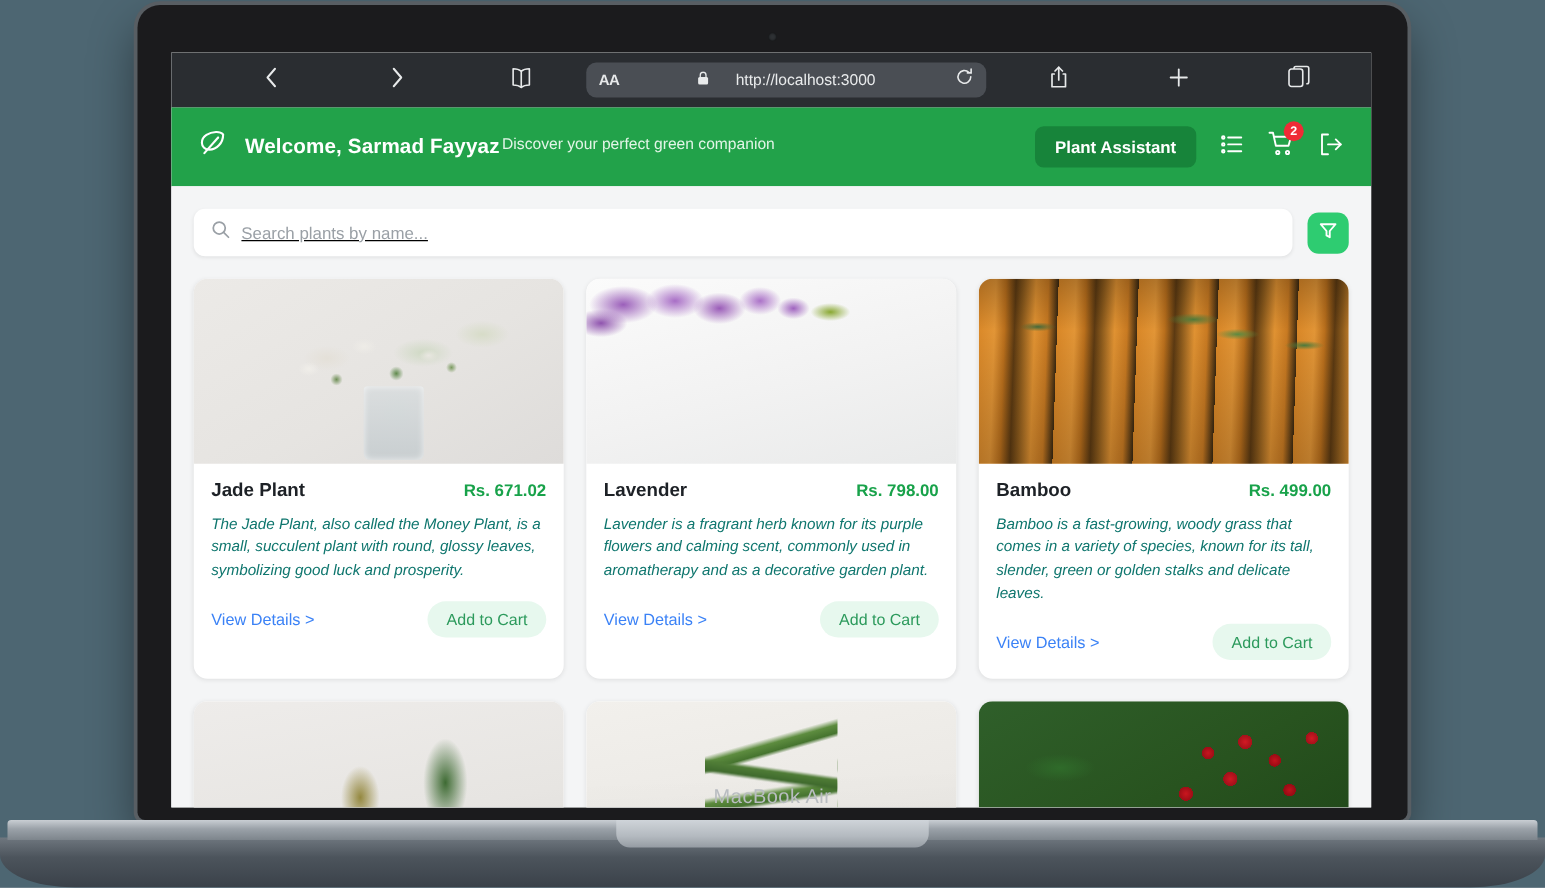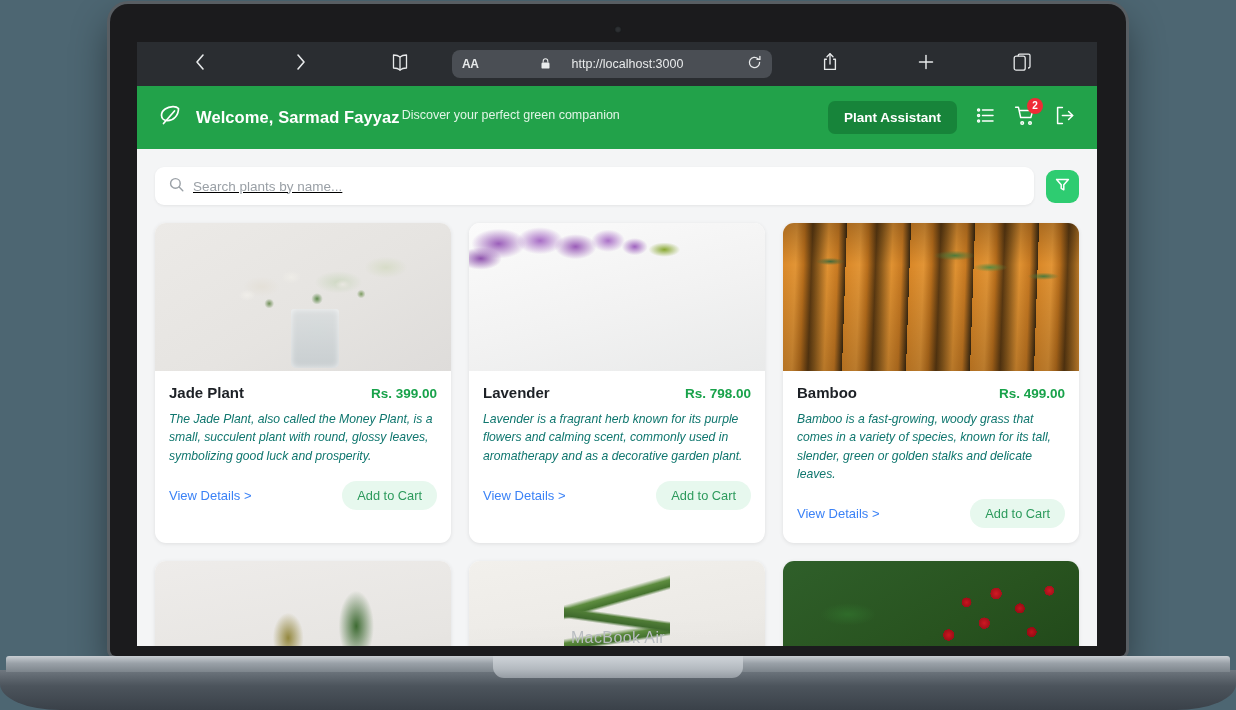--- a/index.html
+++ b/index.html
@@ -50,21 +50,21 @@
   }
   #base-bottom {
     position: absolute; left: 0; top: 14px; width: 1236px; height: 40px;
     background: linear-gradient(#6f777f 0%, #4c545c 40%, #3a4149 100%);
     border-radius: 0 0 60px 60px / 0 0 26px 26px;
   }
 
   
   #browser-bar {
     height: 44px; background: #2a2d31; display: flex; align-items: center;
-    padding: 0 5px; gap: 0;
+    padding: 0 22px; gap: 0;
   }
   .chrome-btn {
     display: flex; align-items: center; justify-content: center;
     width: 48px; height: 30px; color: #e7e9ea; cursor: pointer;
   }
   #nav-back { margin-left: 34px; }
   #nav-fwd  { margin-left: 52px; }
   #reader-btn { margin-left: 52px; }
   #urlbar {
     flex: 0 0 auto; width: 320px; height: 28px; margin-left: 28px;
@@ -127,21 +127,21 @@
   #cards-grid {
     margin-top: 18px; display: grid; grid-template-columns: repeat(3, 1fr);
     gap: 18px;
   }
   .plant-card {
     background: #ffffff; border-radius: 11px; overflow: hidden;
     box-shadow: 0 1px 4px rgba(0,0,0,.09);
   }
   .card-img { height: 148px; width: 100%; position: relative; overflow: hidden; }
   .card-body { padding: 13px 14px 15px 14px; }
-  .card-top { display: flex; align-items: flex-end; justify-content: space-between; }
+  .card-top { display: flex; align-items: center; justify-content: space-between; }
   .card-name { font-size: 15px; font-weight: 700; color: #1d2126; }
   .card-price { font-size: 13.5px; font-weight: 700; color: #18a24a; }
   .card-desc { margin-top: 9px; font-size: 12.2px; line-height: 1.5; color: #0f766e; font-style: italic; }
   .card-actions { margin-top: 16px; display: flex; align-items: center; justify-content: space-between; }
   .view-details { font-size: 13px; color: #3b82f6; cursor: pointer; text-decoration: none; }
   .add-cart {
     background: #e7f8ee; color: #2c9a5c; border: none; border-radius: 16px;
     padding: 7px 15px; font-size: 12.8px; cursor: pointer;
     font-family: "Liberation Sans", sans-serif;
   }
@@ -407,21 +407,21 @@
           </button>
         </div>
 
         <div id="cards-grid">
 
           <div class="plant-card">
             <div class="card-img img-jade"></div>
             <div class="card-body">
               <div class="card-top">
                 <span class="card-name">Jade Plant</span>
-                <span class="card-price">Rs. 399.00</span>
+                <span class="card-price">Rs. 671.02</span>
               </div>
               <div class="card-desc">The Jade Plant, also called the Money Plant, is a small, succulent plant with round, glossy leaves, symbolizing good luck and prosperity.</div>
               <div class="card-actions">
                 <a class="view-details">View Details &gt;</a>
                 <button class="add-cart">Add to Cart</button>
               </div>
             </div>
           </div>
 
           <div class="plant-card">

